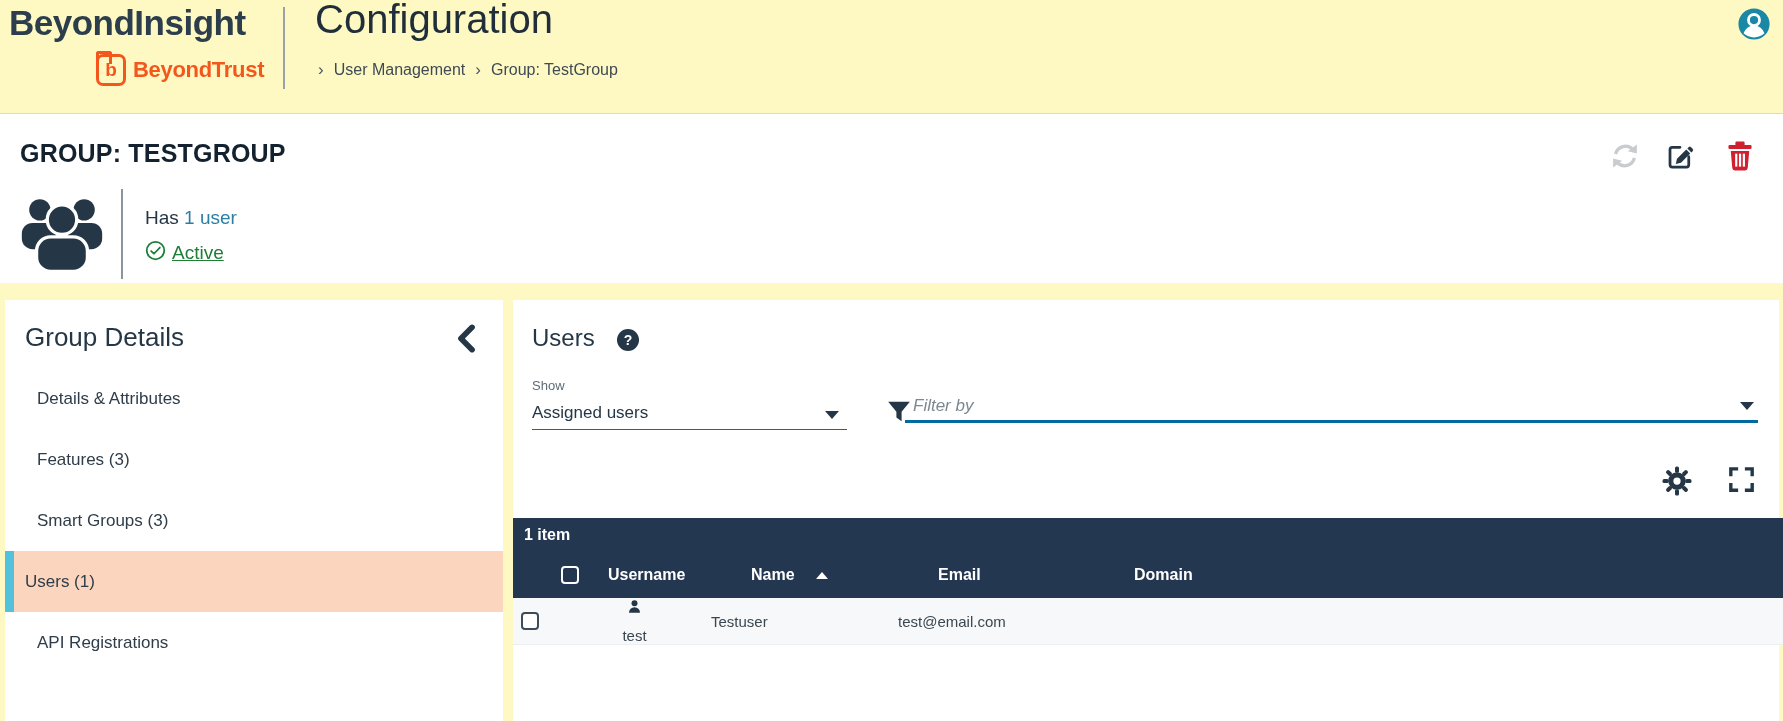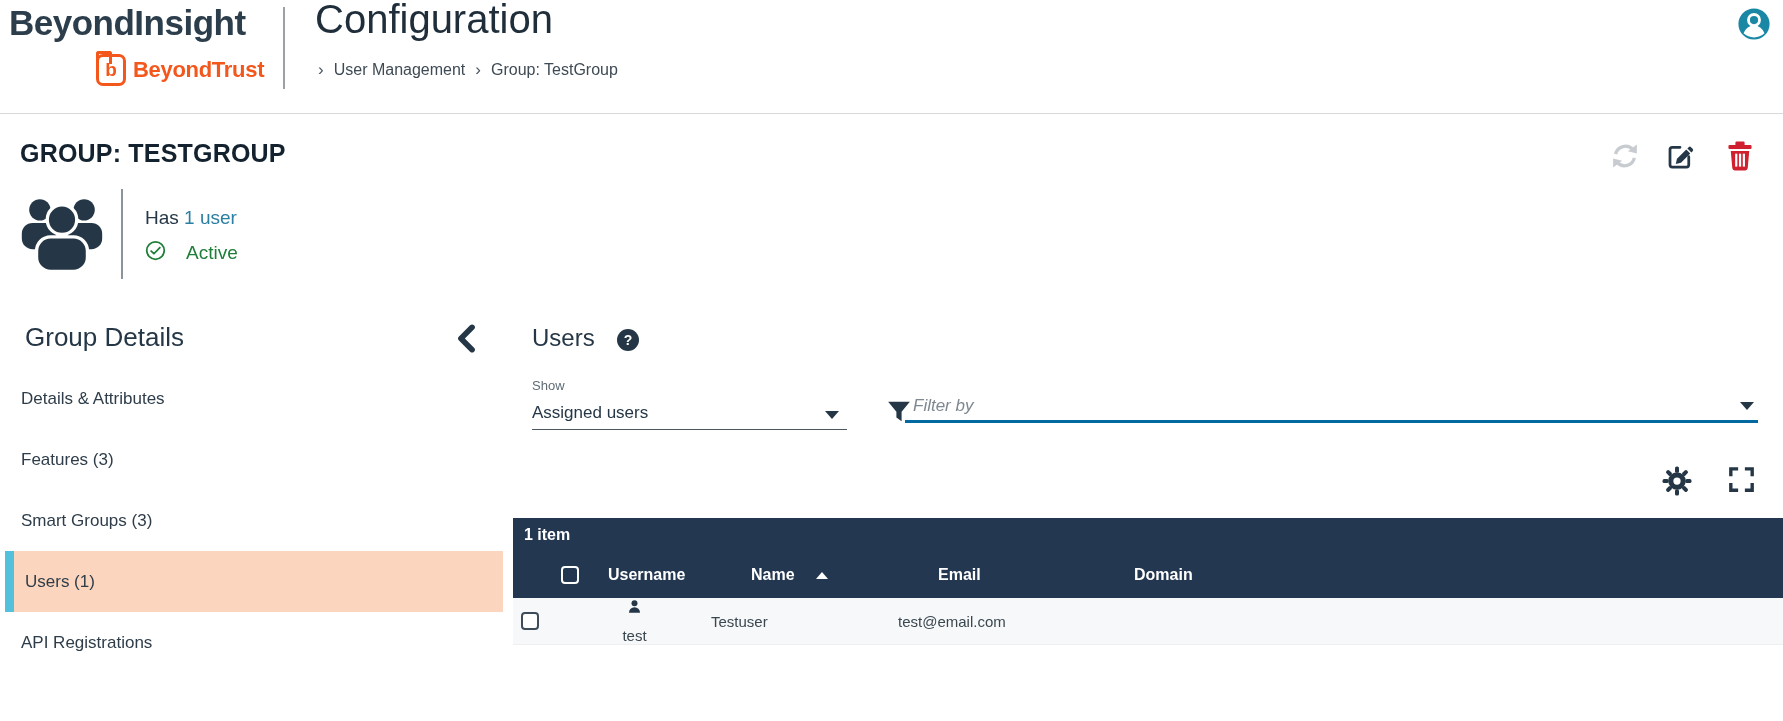--- a/index.html
+++ b/index.html
@@ -1,21 +1,21 @@
 <!DOCTYPE html>
 <html><head>
 <meta charset="utf-8">
 <style>
   * { margin:0; padding:0; box-sizing:border-box; }
   html,body { width:1783px; height:721px; }
   body {
     font-family:"Liberation Sans","DejaVu Sans",sans-serif;
     background:#e7e8e8; color:#253746; overflow:hidden;
   }
-  .screen { position:relative; width:1783px; height:721px; background:#ffffff; }
+  .screen { position:relative; width:1783px; height:721px; background:#fef9c3; }
 
   
   .top-header { position:absolute; left:0; top:0; width:1783px; height:113px; }
   .brand-product { position:absolute; left:9px; top:3px; font-size:35px; font-weight:600; color:#2c3e4c; letter-spacing:-0.5px; }
   .brand-logo { position:absolute; left:96px; top:54px; display:flex; align-items:center; gap:7px; }
   .bt-mark { width:30px; height:32px; border:3px solid #f4571c; border-radius:7px;
              display:flex; align-items:center; justify-content:center; position:relative; }
   .bt-mark::before { content:""; position:absolute; left:-3px; top:-6px; width:10px; height:10px;
              border:3px solid #f4571c; border-radius:3px 3px 0 0; border-bottom:none; background:transparent; }
   .bt-mark span { font-size:19px; font-weight:700; color:#f4571c; }
@@ -34,28 +34,28 @@
   .group-title { position:absolute; left:20px; top:25px; font-size:25px; font-weight:700; color:#13222e; letter-spacing:0.2px; }
   .card-action { position:absolute; top:27px; cursor:pointer; }
   .action-refresh { left:1610px; }
   .action-edit { left:1665px; }
   .action-delete { left:1727px; }
   .group-people { position:absolute; left:21px; top:73px; }
   .card-vdivider { position:absolute; left:121px; top:75px; width:2px; height:90px; background:#8b949b; }
   .group-meta { position:absolute; left:145px; top:93px; display:flex; flex-direction:column; gap:11px; }
   .has-row { font-size:19px; color:#253746; }
   .has-row .count-link { color:#2b7fa3; cursor:pointer; }
-  .status-row { display:flex; align-items:center; gap:20px; font-size:19px; color:#1e7e38; }
+  .status-row { display:flex; align-items:center; gap:6px; font-size:19px; color:#1e7e38;text-decoration:underline; }
 
   
   .sidebar { position:absolute; left:5px; top:300px; width:498px; height:421px; background:#ffffff; }
   .side-title { position:absolute; left:20px; top:22px; font-size:26px; font-weight:400; color:#253746; }
   .collapse-btn { position:absolute; left:448px; top:24px; cursor:pointer; }
   .side-nav { position:absolute; left:0; top:68px; width:498px; }
-  .side-item { height:61px; display:flex; align-items:center; padding-left:16px;
+  .side-item { height:61px; display:flex; align-items:center; padding-left:32px;
                font-size:17px; color:#2e3d49; cursor:pointer; }
   .side-item.selected { background:#fcd5be; border-left:9px solid #53c1dc; padding-left:11px; }
 
   
   .content { position:absolute; left:513px; top:300px; width:1266px; height:421px; background:#ffffff; }
   .content-title { position:absolute; left:19px; top:24px; font-size:24px; font-weight:400; color:#253746; }
   .help-btn { position:absolute; left:104px; top:29px; width:22px; height:22px; border-radius:50%;
               background:#253746; color:#ffffff; font-size:14px; font-weight:700;
               display:flex; align-items:center; justify-content:center; cursor:pointer; }
   .show-label { position:absolute; left:19px; top:78px; font-size:13px; color:#5f6b75; }

